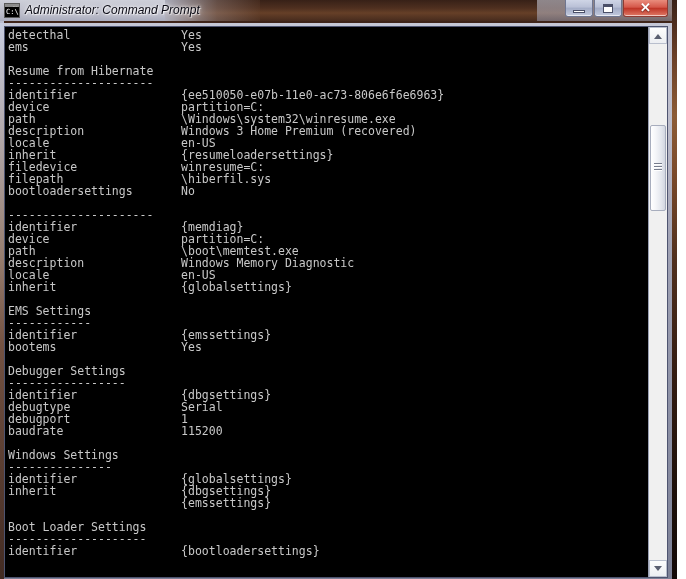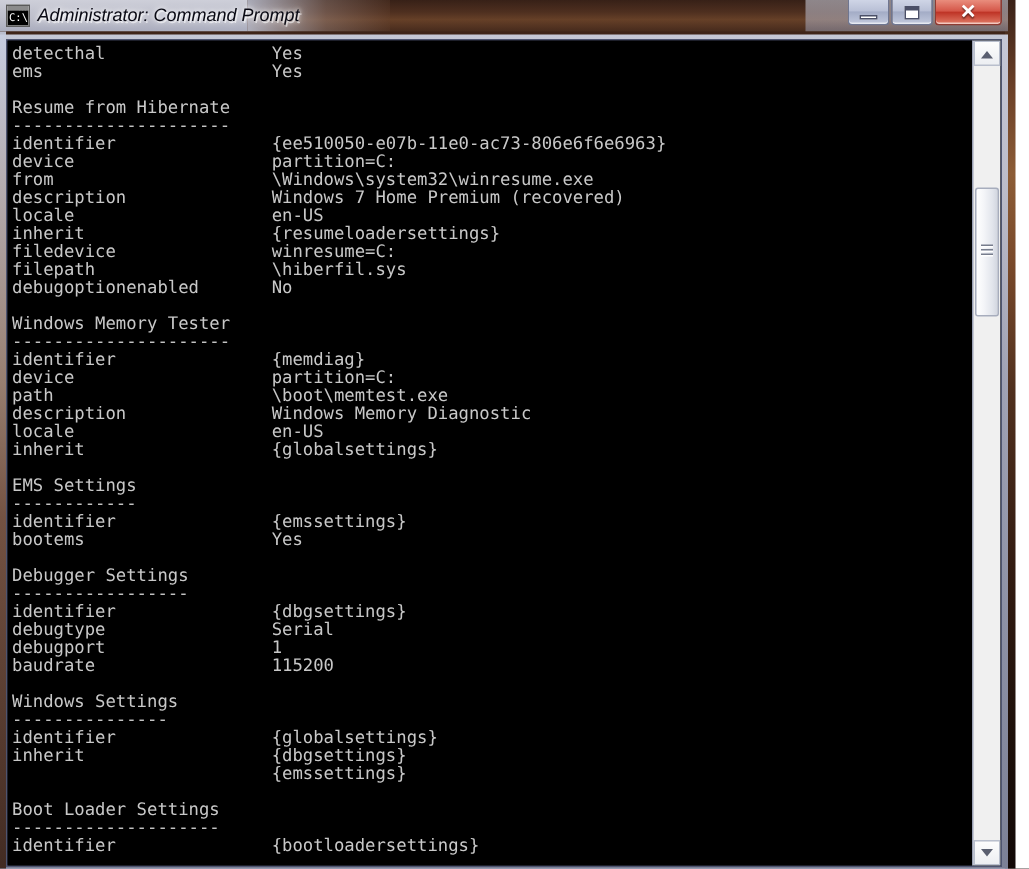--- a/index.html
+++ b/index.html
@@ -361,29 +361,28 @@
     <div id="client-area">
 
       <div id="console">
           <div class="line">detecthal                Yes</div>
           <div class="line">ems                      Yes</div>
           <div class="line"></div>
           <div class="line">Resume from Hibernate</div>
           <div class="line">---------------------</div>
           <div class="line">identifier               {ee510050-e07b-11e0-ac73-806e6f6e6963}</div>
           <div class="line">device                   partition=C:</div>
-          <div class="line">from                     \Windows\system32\winresume.exe</div>
-          <div class="line">description              Windows 7 Home Premium (recovered)</div>
+          <div class="line">path                     \Windows\system32\winresume.exe</div>
+          <div class="line">description              Windows 3 Home Premium (recovered)</div>
           <div class="line">locale                   en-US</div>
           <div class="line">inherit                  {resumeloadersettings}</div>
           <div class="line">filedevice               winresume=C:</div>
           <div class="line">filepath                 \hiberfil.sys</div>
-          <div class="line">debugoptionenabled       No</div>
-          <div class="line"></div>
-          <div class="line">Windows Memory Tester</div>
+          <div class="line">bootloadersettings       No</div>
+          <div class="line"></div>
           <div class="line">---------------------</div>
           <div class="line">identifier               {memdiag}</div>
           <div class="line">device                   partition=C:</div>
           <div class="line">path                     \boot\memtest.exe</div>
           <div class="line">description              Windows Memory Diagnostic</div>
           <div class="line">locale                   en-US</div>
           <div class="line">inherit                  {globalsettings}</div>
           <div class="line"></div>
           <div class="line">EMS Settings</div>
           <div class="line">------------</div>

